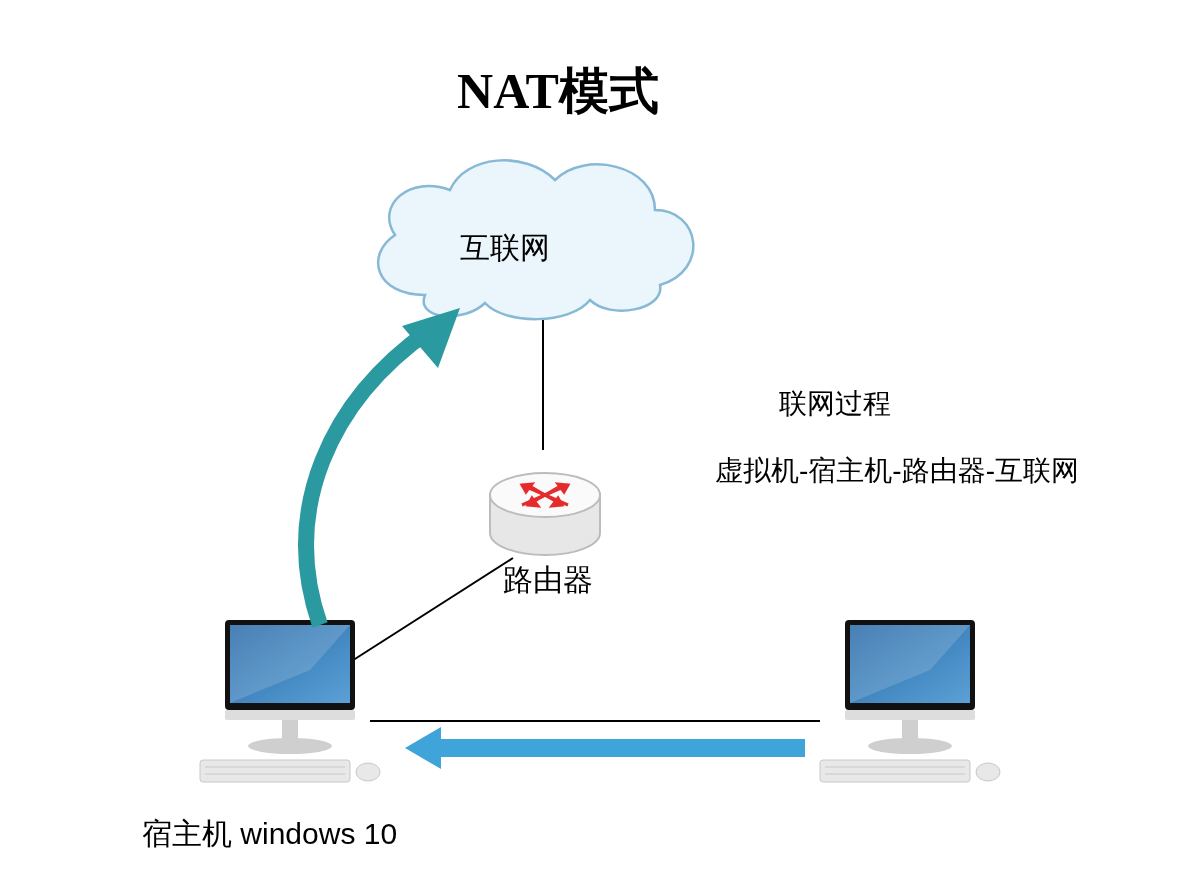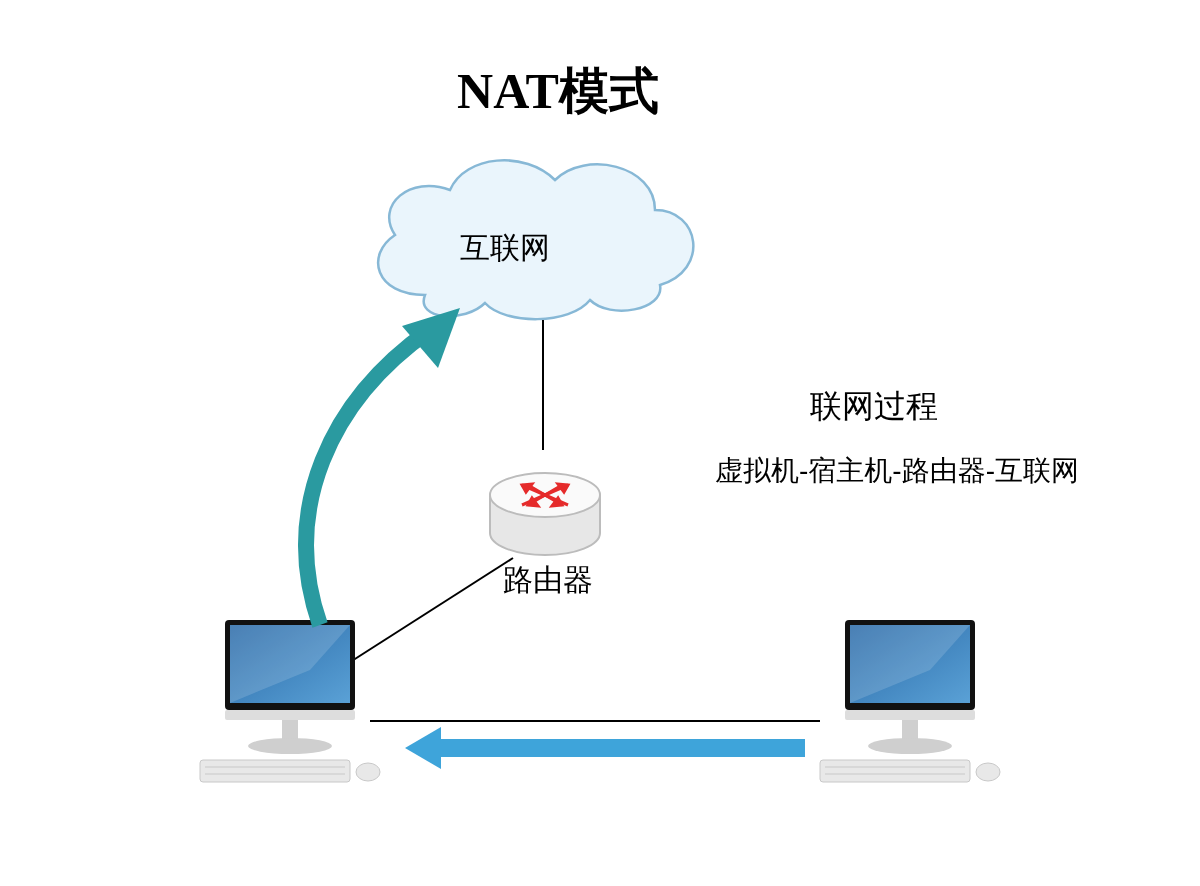--- a/index.html
+++ b/index.html
@@ -2,21 +2,21 @@
 <html><head>
 <meta charset="utf-8">
 <style>
 html,body{margin:0;padding:0;width:1200px;height:886px;background:#fff;font-family:"SimSun","宋体",serif;color:#000;overflow:hidden;}
 .stage{position:relative;width:1200px;height:886px;}
 .title{position:absolute;top:58px;left:0;width:1116px;text-align:center;font-size:50px;font-weight:bold;}
 .cloud-label{position:absolute;top:228px;left:460px;font-size:30px;}
 .router-label{position:absolute;top:560px;left:503px;font-size:30px;}
 .host-label{position:absolute;top:814px;left:142px;font-size:30px;font-family:"SimHei","黑体","Microsoft YaHei",sans-serif;}
 .vm-label{position:absolute;top:814px;left:720px;font-size:30px;font-family:"SimHei","黑体","Microsoft YaHei",sans-serif;}
-.side-title{position:absolute;top:385px;left:810px;font-size:32px;font-family:"SimHei","黑体","Microsoft YaHei",sans-serif;}
+.side-title{position:absolute;top:385px;left:779px;font-size:28px;font-family:"SimHei","黑体","Microsoft YaHei",sans-serif;}
 .side-path{position:absolute;top:452px;left:715px;font-size:28px;font-family:"SimHei","黑体","Microsoft YaHei",sans-serif;}
 
 .line1{position:absolute;top:320px;left:542px;width:2px;height:130px;background:#000;}
 .line2{position:absolute;}
 .line3{position:absolute;top:720px;left:370px;width:450px;height:2px;background:#000;}
 
 .cloud-wrap{position:absolute;top:135px;left:355px;width:360px;height:200px;}
 
 .router-wrap{position:absolute;top:455px;left:480px;width:130px;height:110px;}
 
@@ -102,20 +102,21 @@
 
       <rect x="10" y="150" width="150" height="22" rx="3" fill="#e8e8e8" stroke="#c8c8c8"></rect>
       <g stroke="#c8c8c8" stroke-width="1">
         <line x1="15" y1="157" x2="155" y2="157"></line>
         <line x1="15" y1="164" x2="155" y2="164"></line>
       </g>
 
       <ellipse cx="178" cy="162" rx="12" ry="9" fill="#e8e8e8" stroke="#c8c8c8"></ellipse>
     </svg>
   </div>
+  <div class="host-label">宿主机 windows 10</div>
 
   <div class="pc vm">
     <svg viewBox="0 0 200 190" width="200" height="190">
       <rect x="35" y="10" width="130" height="90" rx="4" fill="#111"></rect>
       <defs>
         <linearGradient id="g2" x1="0" y1="0" x2="1" y2="1">
           <stop offset="0" stop-color="#2a6aa8"></stop>
           <stop offset="1" stop-color="#5aa1d6"></stop>
         </linearGradient>
       </defs>

